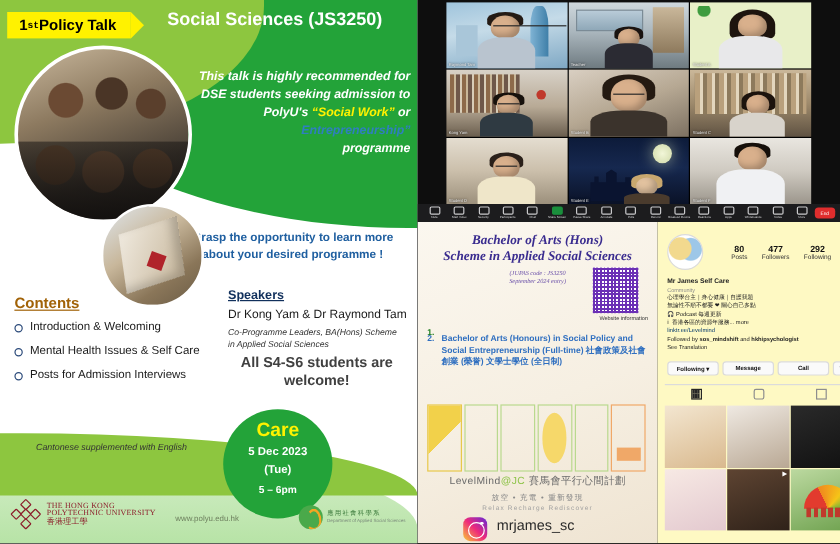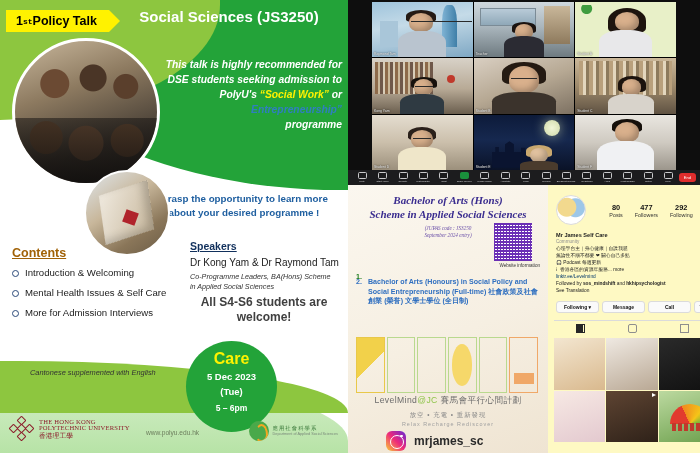--- a/index.html
+++ b/index.html
@@ -301,21 +301,21 @@
     border-radius:50%; background:#f6d86a; }
   .lm-bar { position:absolute; left:12%; bottom:14%; width:76%; height:22%;
     background:#f0a868; }
   .lm-name { position: absolute; left: 0; top: 210px; width: 200px; text-align: center;
     font-size: 8.6px; color: #6b6b6b; letter-spacing: .4px; }
   .lm-name .jc { color: #8fc44a; }
   .lm-sub { position: absolute; left: 0; top: 226px; width: 200px; text-align: center;
     font-size: 6.4px; color: #8a8a8a; letter-spacing: 1px; }
   .lm-sub2 { position: absolute; left: 0; top: 236px; width: 200px; text-align: center;
     font-size: 5.4px; color: #a0a0a0; letter-spacing: 1px; }
-  .ig-row { position: absolute; left: 38px; top: 246px; display: flex; align-items: center; gap: 8px; font-weight: bold; }
+  .ig-row { position: absolute; left: 38px; top: 246px; display: flex; align-items: flex-start; gap: 8px; }
   .ig-mark { width: 20px; height: 20px; border-radius: 6px;
     background: linear-gradient(45deg,#f9ce34,#ee2a7b,#6228d7); position: relative; }
   .ig-mark:before { content:""; position:absolute; left:4px; top:4px; width:12px; height:12px;
     border:1.8px solid #fff; border-radius:50%; }
   .ig-mark:after { content:""; position:absolute; right:3.5px; top:3.5px; width:2.4px; height:2.4px;
     background:#fff; border-radius:50%; }
   .ig-handle { font-size: 12px; color: #2a2a2a; }
 
   
   .igpanel {
@@ -405,21 +405,21 @@
     <div class="grasp">
       <div>Grasp the opportunity to learn more</div>
       <div>about your desired programme !</div>
     </div>
 
     <div class="contents">
       <h3>Contents</h3>
       <ul>
         <li>Introduction &amp; Welcoming</li>
         <li>Mental Health Issues &amp; Self Care</li>
-        <li>More for Admission Interviews</li>
+        <li>Posts for Admission Interviews</li>
       </ul>
     </div>
     <div class="cantonese">Cantonese supplemented with English</div>
 
     <div class="speakers">
       <h3>Speakers</h3>
       <div class="speaker-names">Dr Kong Yam &amp; Dr Raymond Tam</div>
       <div class="speaker-role">
         <div>Co-Programme Leaders, BA(Hons) Scheme</div>
         <div>in Applied Social Sciences</div>

